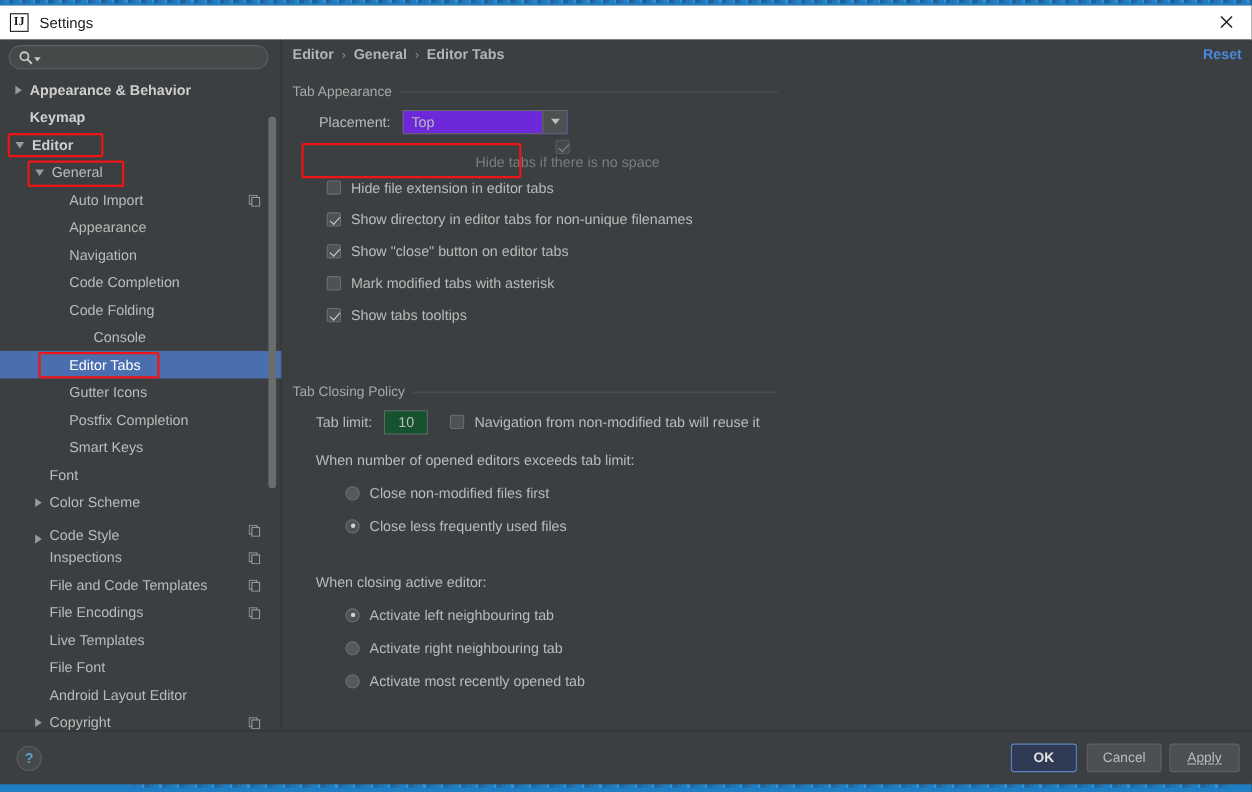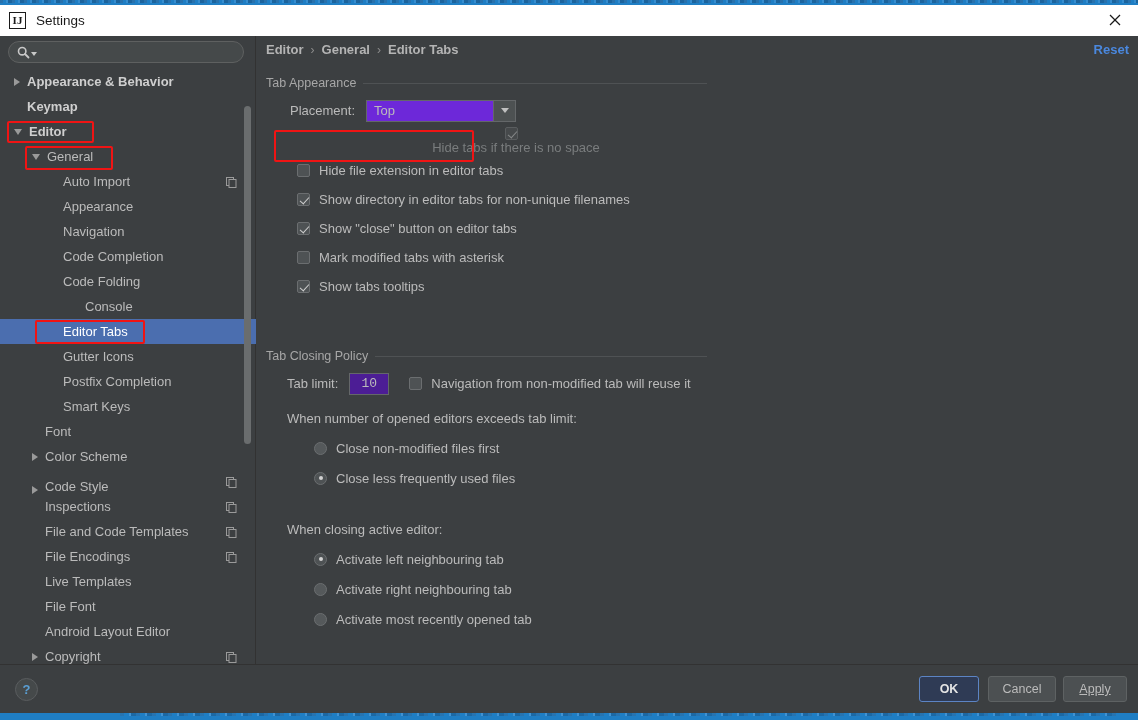--- a/index.html
+++ b/index.html
@@ -353,25 +353,25 @@
     border-left: 4.5px solid transparent;
     border-right: 4.5px solid transparent;
     border-top: 5px solid #c0c0c0;
     display: block;
   }
 
   
   .numfield {
     width: 40px; height: 22px;
     box-sizing: border-box;
-    background: #4c1d95;
+    background: #14532d;
     border: 1px solid #646769;
     color: #bbbbbb;
     font-size: 13px;
-    font-family: Liberation Mono, monospace;
+    font-family: Liberation Sans, sans-serif;
     text-align: center;
     outline: none;
   }
 
   .plain-label {
     font-size: 13px;
     color: #bbbbbb;
   }
 
   

